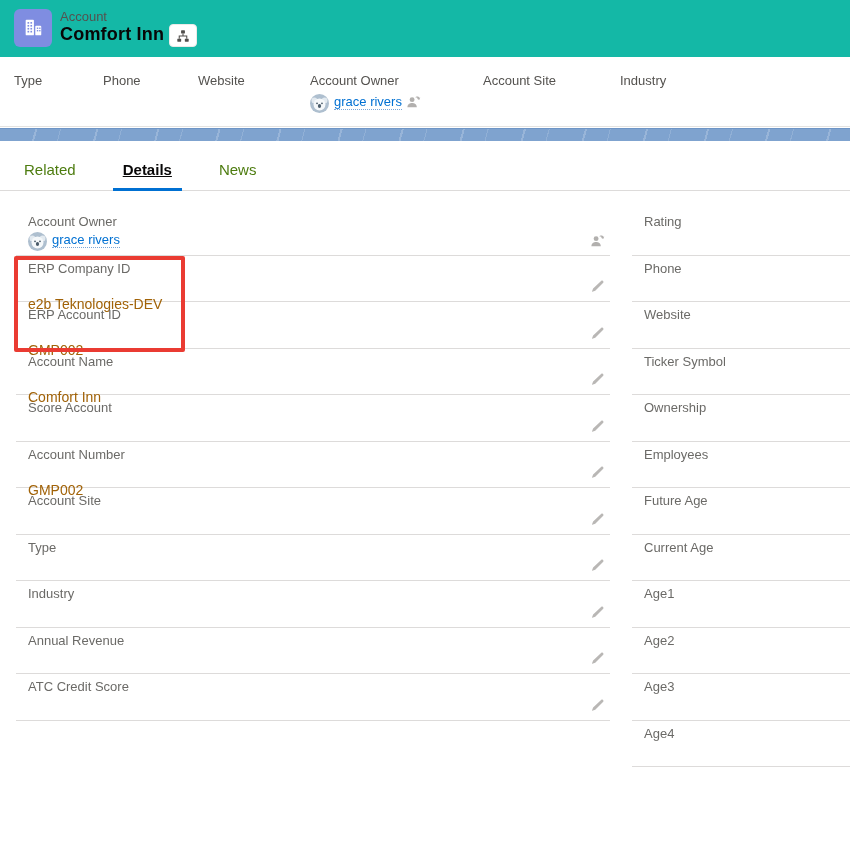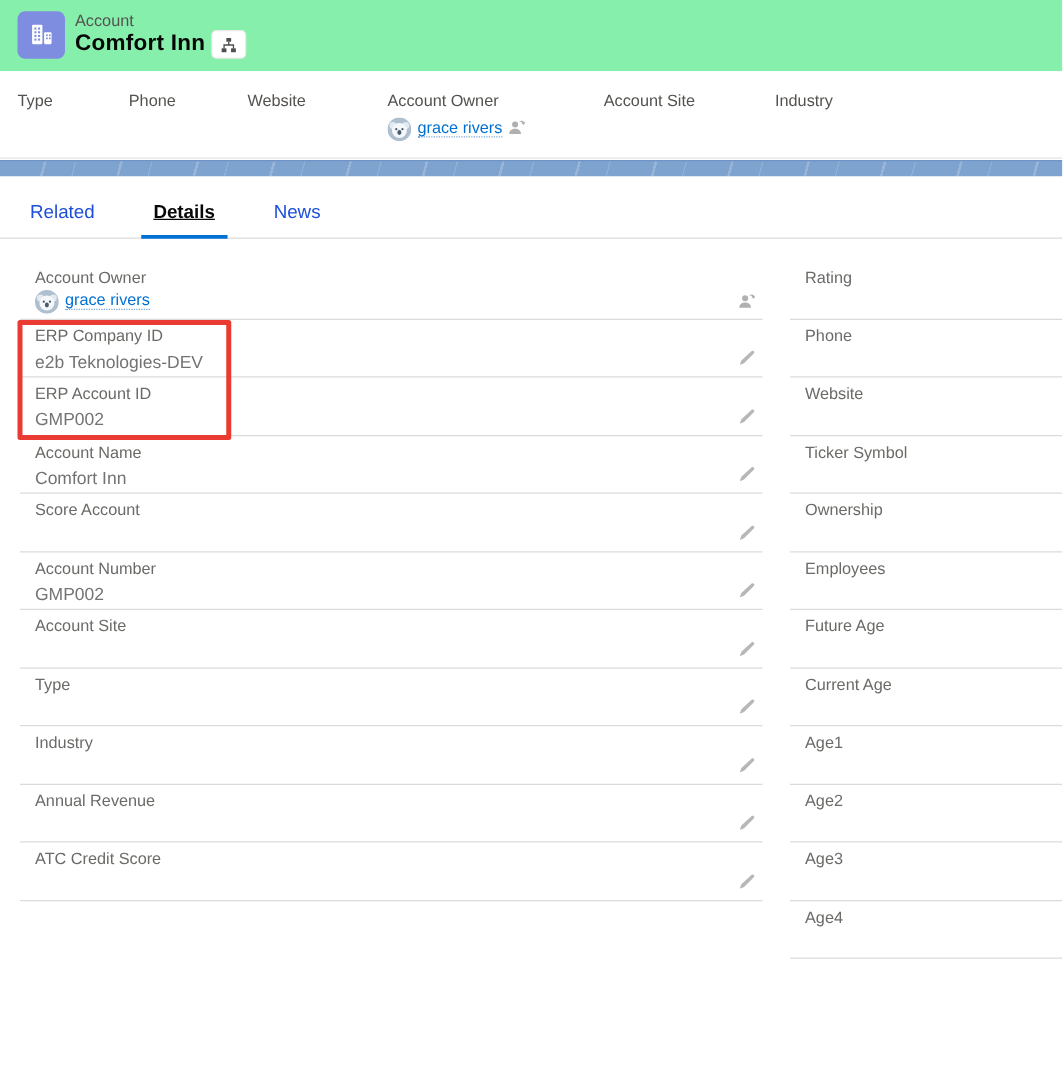--- a/index.html
+++ b/index.html
@@ -1,21 +1,21 @@
 <!DOCTYPE html>
 <html><head>
 <meta charset="utf-8">
 <style>
   * { margin:0; padding:0; box-sizing:border-box; }
   html,body { background:#fff; }
   body { font-family:"Liberation Sans", sans-serif; }
   .page { position:relative; width:850px; height:852px; overflow:hidden; background:#fff; }
 
   
-  .record-header { position:absolute; left:0; top:0; width:850px; height:57px; background:#86efac; }
+  .record-header { position:absolute; left:0; top:0; width:850px; height:57px; background:#14b8a6; }
   .entity-icon { position:absolute; left:14px; top:9px; width:38px; height:38px; border-radius:6px; background:#7f8de1; display:flex; align-items:center; justify-content:center; }
   .entity-label { position:absolute; left:60px; top:9px; font-size:13px; color:#54524f; }
   .record-title { position:absolute; left:60px; top:24px; font-size:18px; font-weight:700; color:#080707; letter-spacing:.2px; }
   .hierarchy-btn { position:absolute; left:169px; top:24px; width:28px; height:23px; background:#fff; border:1px solid #eceae8; border-radius:4px; display:flex; align-items:center; justify-content:center; cursor:pointer; }
 
   
   .highlights { position:absolute; left:0; top:57px; width:850px; height:69px; background:#fff; }
   .hl-cell { position:absolute; top:16px; }
   .hl-cell.pos0 { left:14px; }
   .hl-cell.pos1 { left:103px; }
@@ -29,32 +29,32 @@
   .owner-link { font-size:13px; color:#0070d2; text-decoration:none; border-bottom:1px dotted #7aa7d8; cursor:pointer; white-space:nowrap; }
   .change-owner { margin-left:4px; display:inline-flex; cursor:pointer; }
 
   
   .hairline { position:absolute; left:0; top:126px; width:850px; height:1px; background:#e4e3e1; }
   .banner { position:absolute; left:0; top:128px; width:850px; height:13px; background:#7fa3cf; border-top:1px solid #6e95c6;
     background-image:repeating-linear-gradient(105deg, rgba(255,255,255,0) 0 34px, rgba(255,255,255,.20) 34px 36px, rgba(255,255,255,0) 36px 58px, rgba(255,255,255,.14) 58px 59px); }
 
   
   .tab-bar { position:absolute; left:0; top:152px; width:850px; height:39px; border-bottom:1px solid #dddbda; }
-  .tab { display:inline-block; height:39px; line-height:36px; padding:0 10px; margin-right:27px; font-size:15px; color:#1d4ed8; border-bottom:3px solid transparent; cursor:pointer; }
+  .tab { display:inline-block; height:39px; line-height:36px; padding:0 10px; margin-right:27px; font-size:15px; color:#4d7c0f; border-bottom:3px solid transparent; cursor:pointer; }
   .tab:first-child { margin-left:14px; }
   .tab.active { font-weight:700; color:#080707; text-decoration:underline; border-bottom-color:#0070d2; }
 
   
   .col { position:absolute; top:209px; }
   .col-left { left:16px; width:594px; }
   .col-right { left:632px; width:218px; }
   .field-row { position:relative; height:46.5px; border-bottom:1px solid #dddbda; padding:4px 26px 0 12px; }
   .col-right .field-row { padding-right:20px; }
   .f-label { font-size:13px; color:#6b6a67; line-height:17px; white-space:nowrap; }
-  .f-value { font-size:14px; color:#737373; line-height:18px; margin-top:3px; white-space:nowrap; }
+  .f-value { font-size:14px; color:#a16207; line-height:18px; margin-top:18px; white-space:nowrap; }
   .field-row .owner-line { margin-top:2px; }
   .row-icon { position:absolute; right:5px; bottom:7px; display:inline-flex; cursor:pointer; }
 
   
   .annotation-box { position:absolute; left:14px; top:256px; width:171px; height:96px; border:4px solid #ea3b32; border-radius:2px; z-index:6; pointer-events:none; }
 </style>
 </head>
 <body>
 
 <div class="page">

